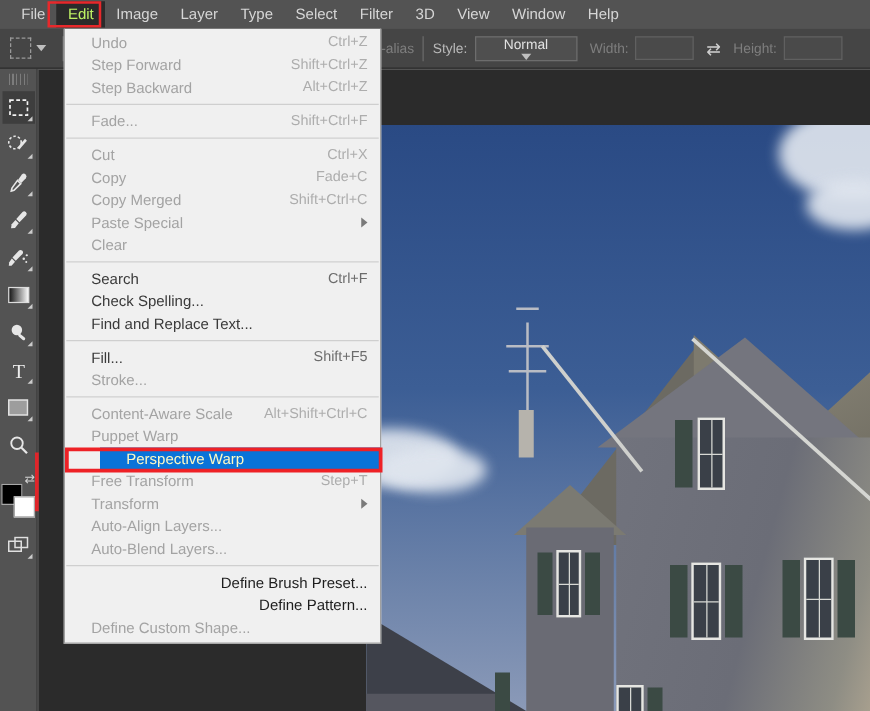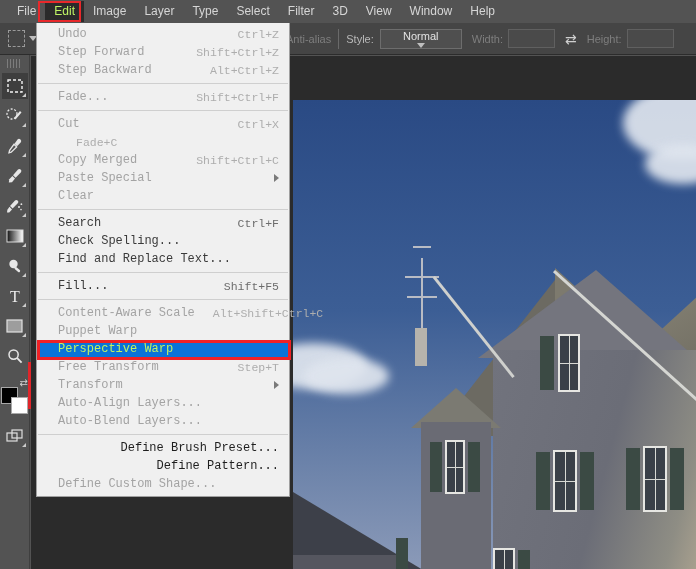--- a/index.html
+++ b/index.html
@@ -301,29 +301,28 @@
   }
   #chimney {
     left: 122px; top: 228px;
     width: 12px; height: 38px;
     background: #b6b3ac;
   }
 
   
   #edit-menu {
     position: absolute;
-    left: 36px; top: 23px;
+    left: 51px; top: 23px;
     width: 254px;
     background: #f0f0f0;
     border: 1px solid #a0a0a0;
     border-top: none;
     z-index: 50;
     padding: 2px 0 3px 0;
     font-size: 12px;
-    font-family: Liberation Mono, monospace;
   }
   .mi {
     position: relative;
     display: flex;
     align-items: center;
     height: 18px;
     padding: 0 10px 0 21px;
     color: #3a3a3a;
     white-space: nowrap;
     cursor: default;
@@ -339,21 +338,22 @@
   .mi.disabled .accel { color: #adadad; }
   .mi .submenu-arrow {
     width: 0; height: 0;
     border-top: 4px solid transparent;
     border-bottom: 4px solid transparent;
     border-left: 5px solid #7a7a7a;
     margin-left: 12px;
   }
   .mi.highlight {
     background: #0a73d8;
-    color: #bef264;
+    color: #fef9c3;
+    margin-left: 28px;
   }
   .sep {
     height: 1px;
     background: #cfcfcf;
     margin: 4px 1px;
   }
 
   
   #pw-annot {
     position: absolute;
@@ -567,20 +567,21 @@
       </div>
       <div class="sep"></div>
       <div class="mi-wrap">
         <div class="mi disabled">
           <span class="label">Cut</span>
           <span class="accel">Ctrl+X</span>
         </div>
       </div>
       <div class="mi-wrap">
         <div class="mi disabled">
+          <span class="label">Copy</span>
           <span class="accel">Fade+C</span>
         </div>
       </div>
       <div class="mi-wrap">
         <div class="mi disabled">
           <span class="label">Copy Merged</span>
           <span class="accel">Shift+Ctrl+C</span>
         </div>
       </div>
       <div class="mi-wrap">
@@ -611,20 +612,25 @@
           <span class="label">Find and Replace Text...</span>
         </div>
       </div>
       <div class="sep"></div>
       <div class="mi-wrap">
         <div class="mi">
           <span class="label">Fill...</span>
           <span class="accel">Shift+F5</span>
         </div>
       </div>
+      <div class="mi-wrap">
+        <div class="mi disabled">
+          <span class="label">Stroke...</span>
+        </div>
+      </div>
       <div class="sep"></div>
       <div class="mi-wrap">
         <div class="mi disabled">
           <span class="label">Content-Aware Scale</span>
           <span class="accel">Alt+Shift+Ctrl+C</span>
         </div>
       </div>
       <div class="mi-wrap">
         <div class="mi disabled">
           <span class="label">Puppet Warp</span>

